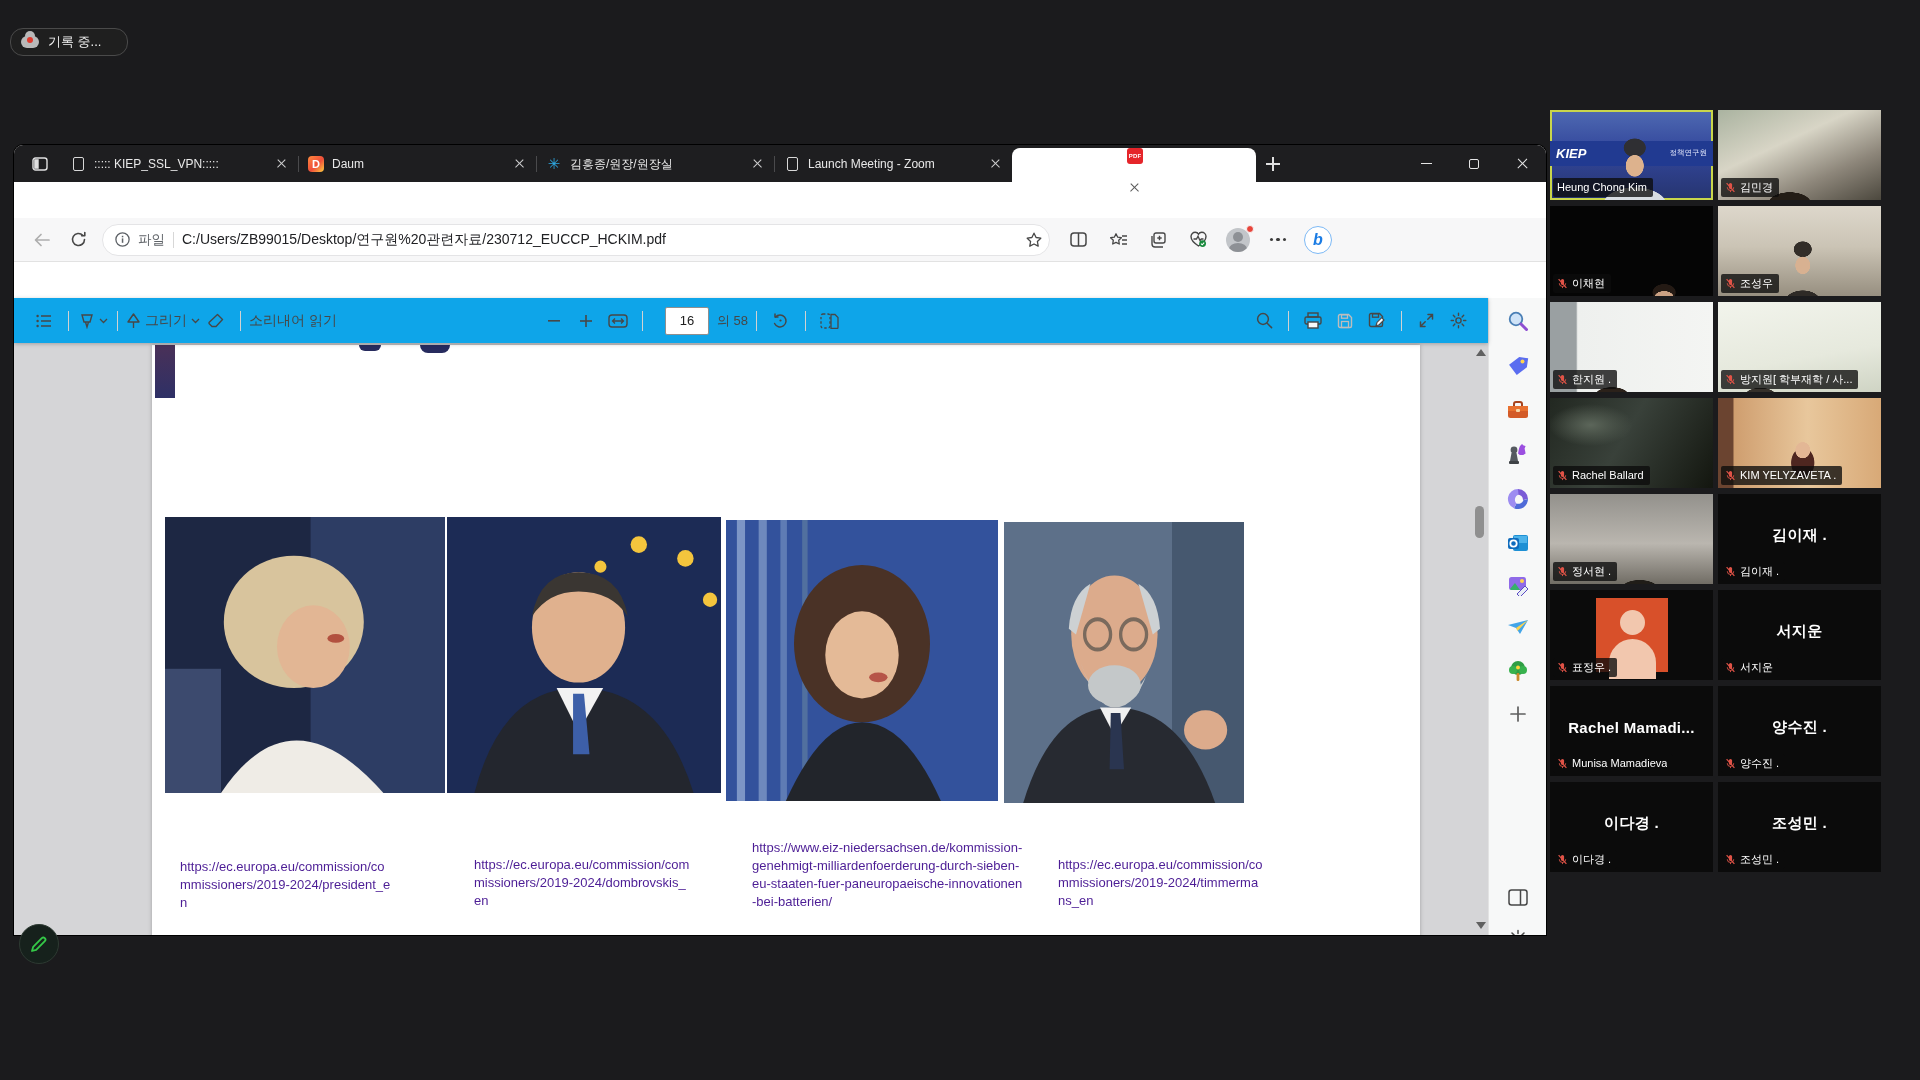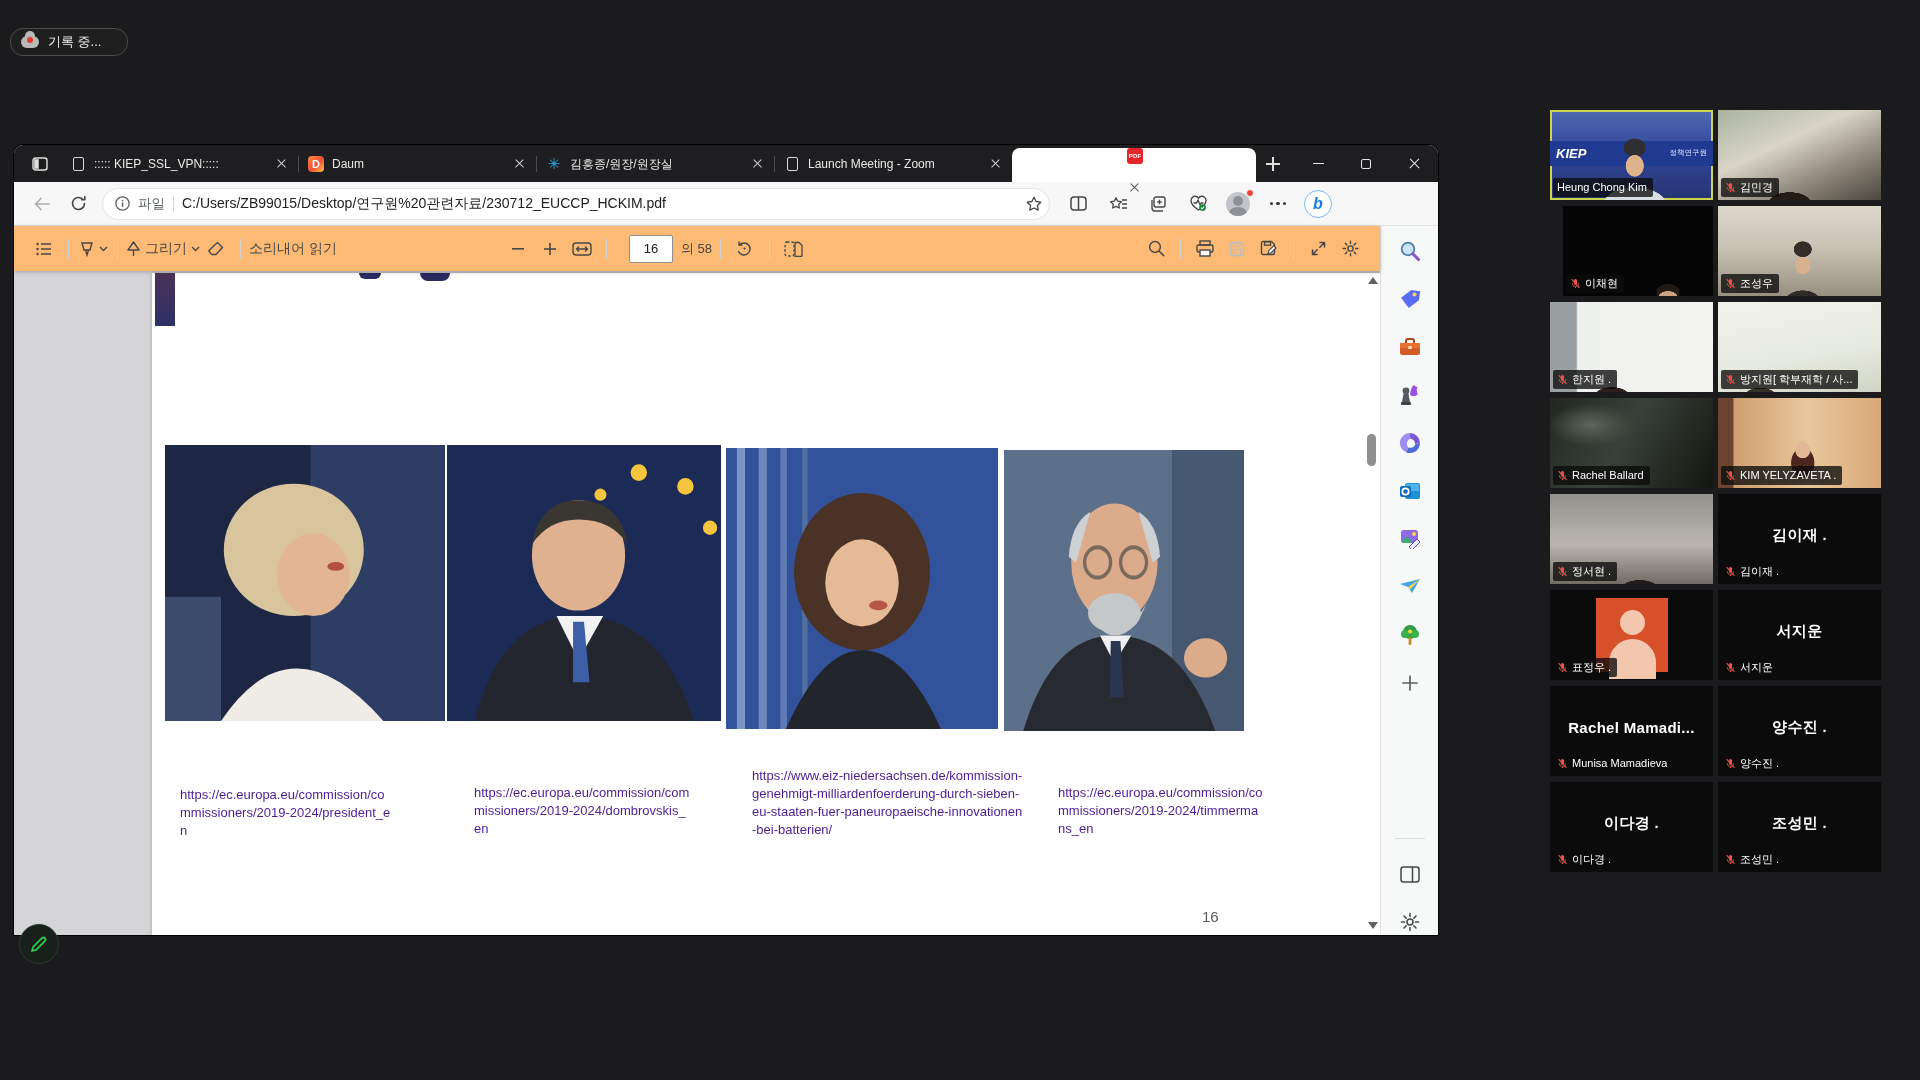--- a/index.html
+++ b/index.html
@@ -10,23 +10,23 @@
   .rec-badge { position:absolute; left:10px; top:6px; width:118px; height:28px;
     background:#1f1f1f; border:1px solid #4a4a4a; border-radius:13px;
     display:flex; align-items:center; gap:9px; padding:0 10px; color:#f2f2f2; font-size:13px;margin-top:22px; }
   .rec-cloud { position:relative; width:18px; height:12px; background:#b9b9b9; border-radius:8px; }
   .rec-cloud::before { content:""; position:absolute; left:4px; top:-5px; width:10px; height:10px;
     background:#b9b9b9; border-radius:50%; }
   .rec-cloud::after { content:""; position:absolute; left:6px; top:1px; width:6px; height:6px;
     background:#e03b2f; border-radius:50%; }
 
   
-  .browser { position:absolute; left:14px; top:145px; width:1424px; height:790px;
+  .browser { position:absolute; left:14px; top:145px; width:1532px; height:790px;
     border-radius:9px 9px 0 0; overflow:hidden; display:flex; flex-direction:column;
-    background:#fff; box-shadow:0 0 0 1px #000; }
+    background:#fff; box-shadow:0 0 0 1px #000;gap:36px; }
 
   
   .tabstrip { height:37px; background:#1e1e20; display:flex; align-items:flex-end; padding-left:6px; }
   .tab-actions { width:40px; height:30px; margin-bottom:3px; display:flex; align-items:center;
     justify-content:center; background:none; border:none; cursor:pointer; }
   .tab { width:238px; height:30px; margin-bottom:3px; display:flex; align-items:center; gap:8px;
     padding:0 8px 0 10px; color:#e8e8e8; font-size:12px; border-radius:7px; position:relative; cursor:pointer; }
   .tab .sep { position:absolute; right:-1px; top:7px; height:16px; width:1px; background:#4a4a4c; }
   .tab-title { flex:1; white-space:nowrap; overflow:hidden; }
   .tab-close { width:16px; height:16px; position:relative; flex:0 0 16px; }
@@ -76,21 +76,21 @@
   .dots3 i { width:3.4px; height:3.4px; border-radius:50%; background:#3c3c3c; }
   .bing { width:28px; height:28px; border-radius:50%; background:#fff; border:1.5px solid #7db9f5;
     color:#1b7ce4; font-weight:bold; font-size:16px; font-style:italic;
     display:flex; align-items:center; justify-content:center; }
 
   
   .bodyrow { flex:1; display:flex; min-height:0; }
   .mainpane { flex:1; display:flex; flex-direction:column; min-width:0; }
 
   
-  .pdfbar { height:45px; background:#fdba74; box-shadow:0 1px 4px rgba(0,0,0,.25); z-index:5;
+  .pdfbar { height:45px; background:#0ea5e9; box-shadow:0 1px 4px rgba(0,0,0,.25); z-index:5;
     display:flex; align-items:center; padding:0 14px; color:#474747; }
   .pbtn { height:32px; min-width:32px; border:none; background:none; display:flex; align-items:center;
     justify-content:center; gap:4px; cursor:pointer; color:#474747; font-size:14px; }
   .pdf-sep { width:1px; height:20px; background:#d2d2d2; margin:0 8px; }
   .pagebox { width:44px; height:28px; border:1px solid #8f8f8f; border-radius:2px; background:#fff;
     text-align:center; font-size:13px; color:#202020; line-height:26px; margin:0 8px 0 14px; }
   .oftotal { font-size:13px; color:#474747; white-space:nowrap; }
   .pdfbar .grow { flex:1; }
   .lbl { font-size:14px; }
 
@@ -151,21 +151,21 @@
   .person-kim { position:absolute; inset:0;
     background:
       radial-gradient(ellipse 46px 26px at 52% 106%, #d9dee3 68%, rgba(0,0,0,0) 70%),
       radial-gradient(ellipse 15px 18px at 52% 62%, #ddb28d 58%, rgba(0,0,0,0) 62%),
       radial-gradient(ellipse 19px 16px at 52% 42%, #2f2f33 56%, rgba(0,0,0,0) 60%); }
   .v-room1 { background:
       radial-gradient(ellipse 30px 16px at 44% 104%, #241d16 70%, rgba(0,0,0,0) 72%),
       linear-gradient(155deg,#aab3a0 0%,#d8d5c6 38%,#8d867a 70%,#4c483e 100%); }
   .v-darkhead { background:
       radial-gradient(ellipse 13px 8px at 70% 101%, #caa183 70%, rgba(0,0,0,0) 74%),
-      radial-gradient(ellipse 18px 13px at 70% 96%, #241a14 62%, rgba(0,0,0,0) 66%), #050505; margin-left: 13px; }
+      radial-gradient(ellipse 18px 13px at 70% 96%, #241a14 62%, rgba(0,0,0,0) 66%), #050505; }
   .v-cho { background:
       radial-gradient(ellipse 26px 18px at 52% 108%, #2e2a26 70%, rgba(0,0,0,0) 72%),
       radial-gradient(ellipse 12px 14px at 52% 66%, #d8b191 60%, rgba(0,0,0,0) 64%),
       radial-gradient(ellipse 15px 13px at 52% 48%, #332e29 58%, rgba(0,0,0,0) 62%),
       linear-gradient(180deg,#ddd7cb 0%,#cbc4b5 45%,#978f80 100%); }
   .v-posters { background:
       radial-gradient(ellipse 16px 10px at 52% 104%, #caa386 66%, rgba(0,0,0,0) 70%),
       radial-gradient(ellipse 21px 15px at 52% 100%, #2c2118 60%, rgba(0,0,0,0) 64%),
       linear-gradient(90deg, rgba(0,0,0,0) 42%, #5a4632 43%, #7a5a3a 47%, rgba(0,0,0,0) 48%),
       linear-gradient(90deg, rgba(0,0,0,0) 55%, #273226 56%, #3c5040 62%, rgba(0,0,0,0) 63%),

